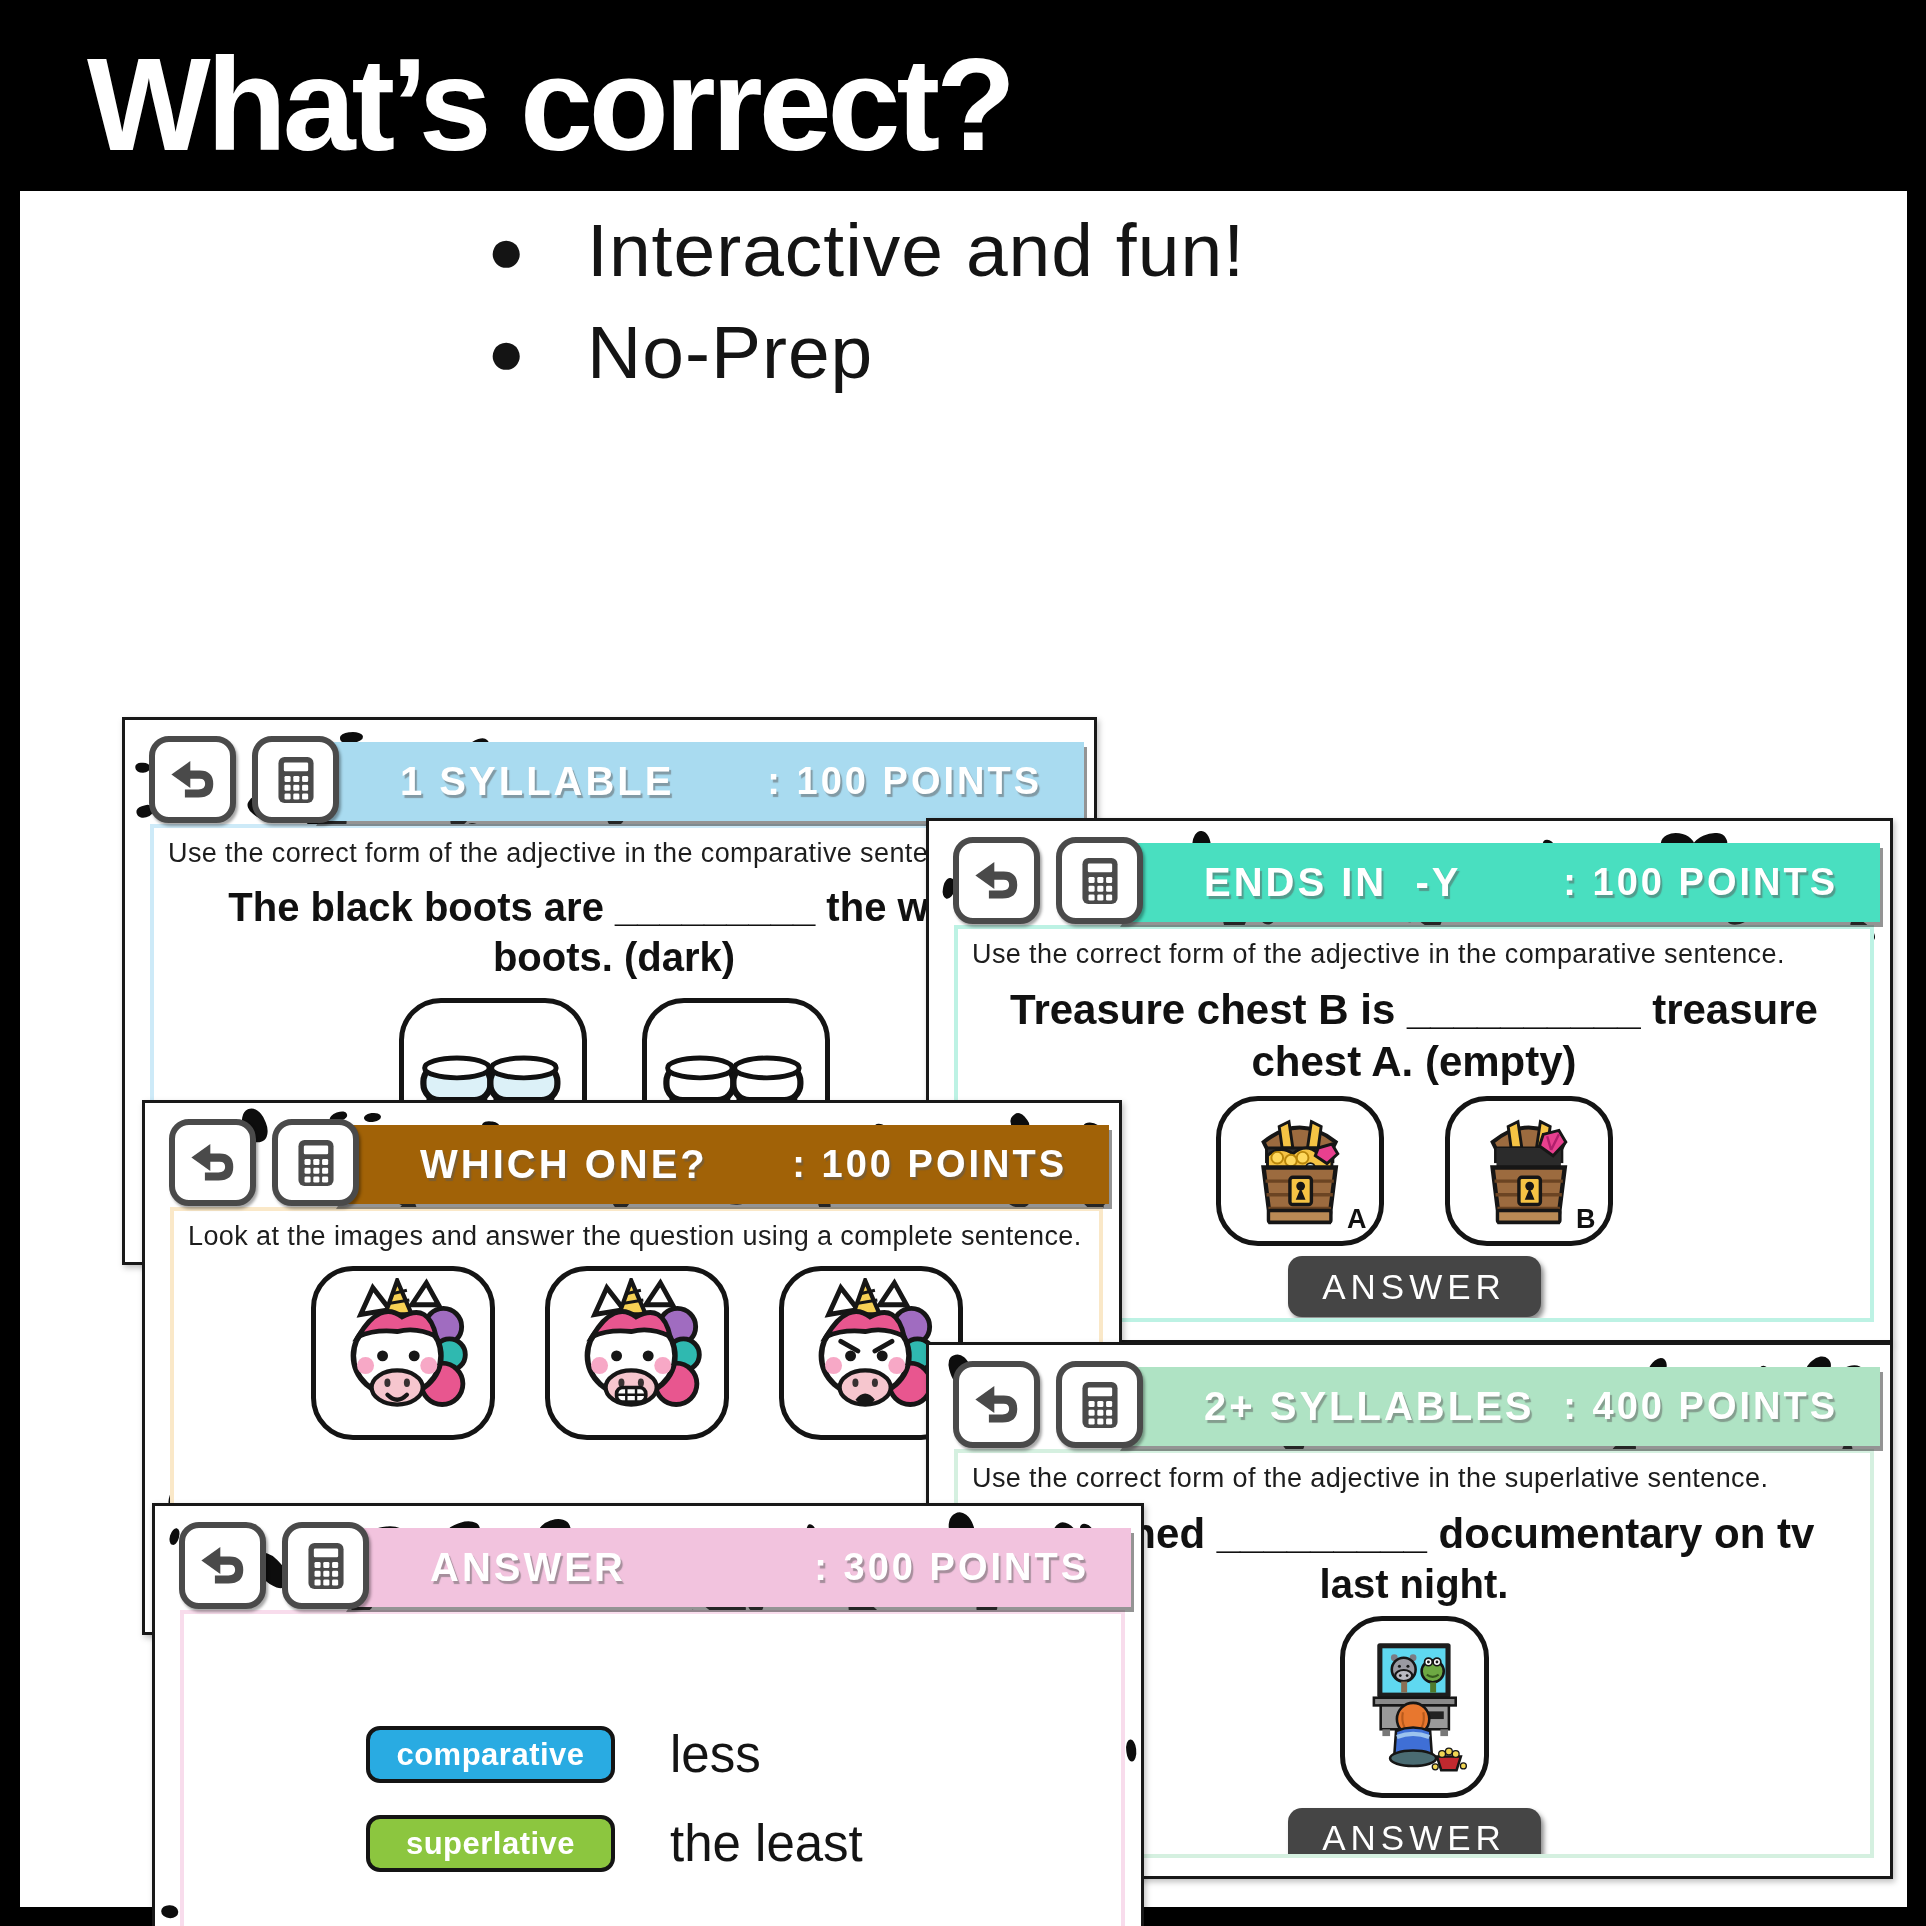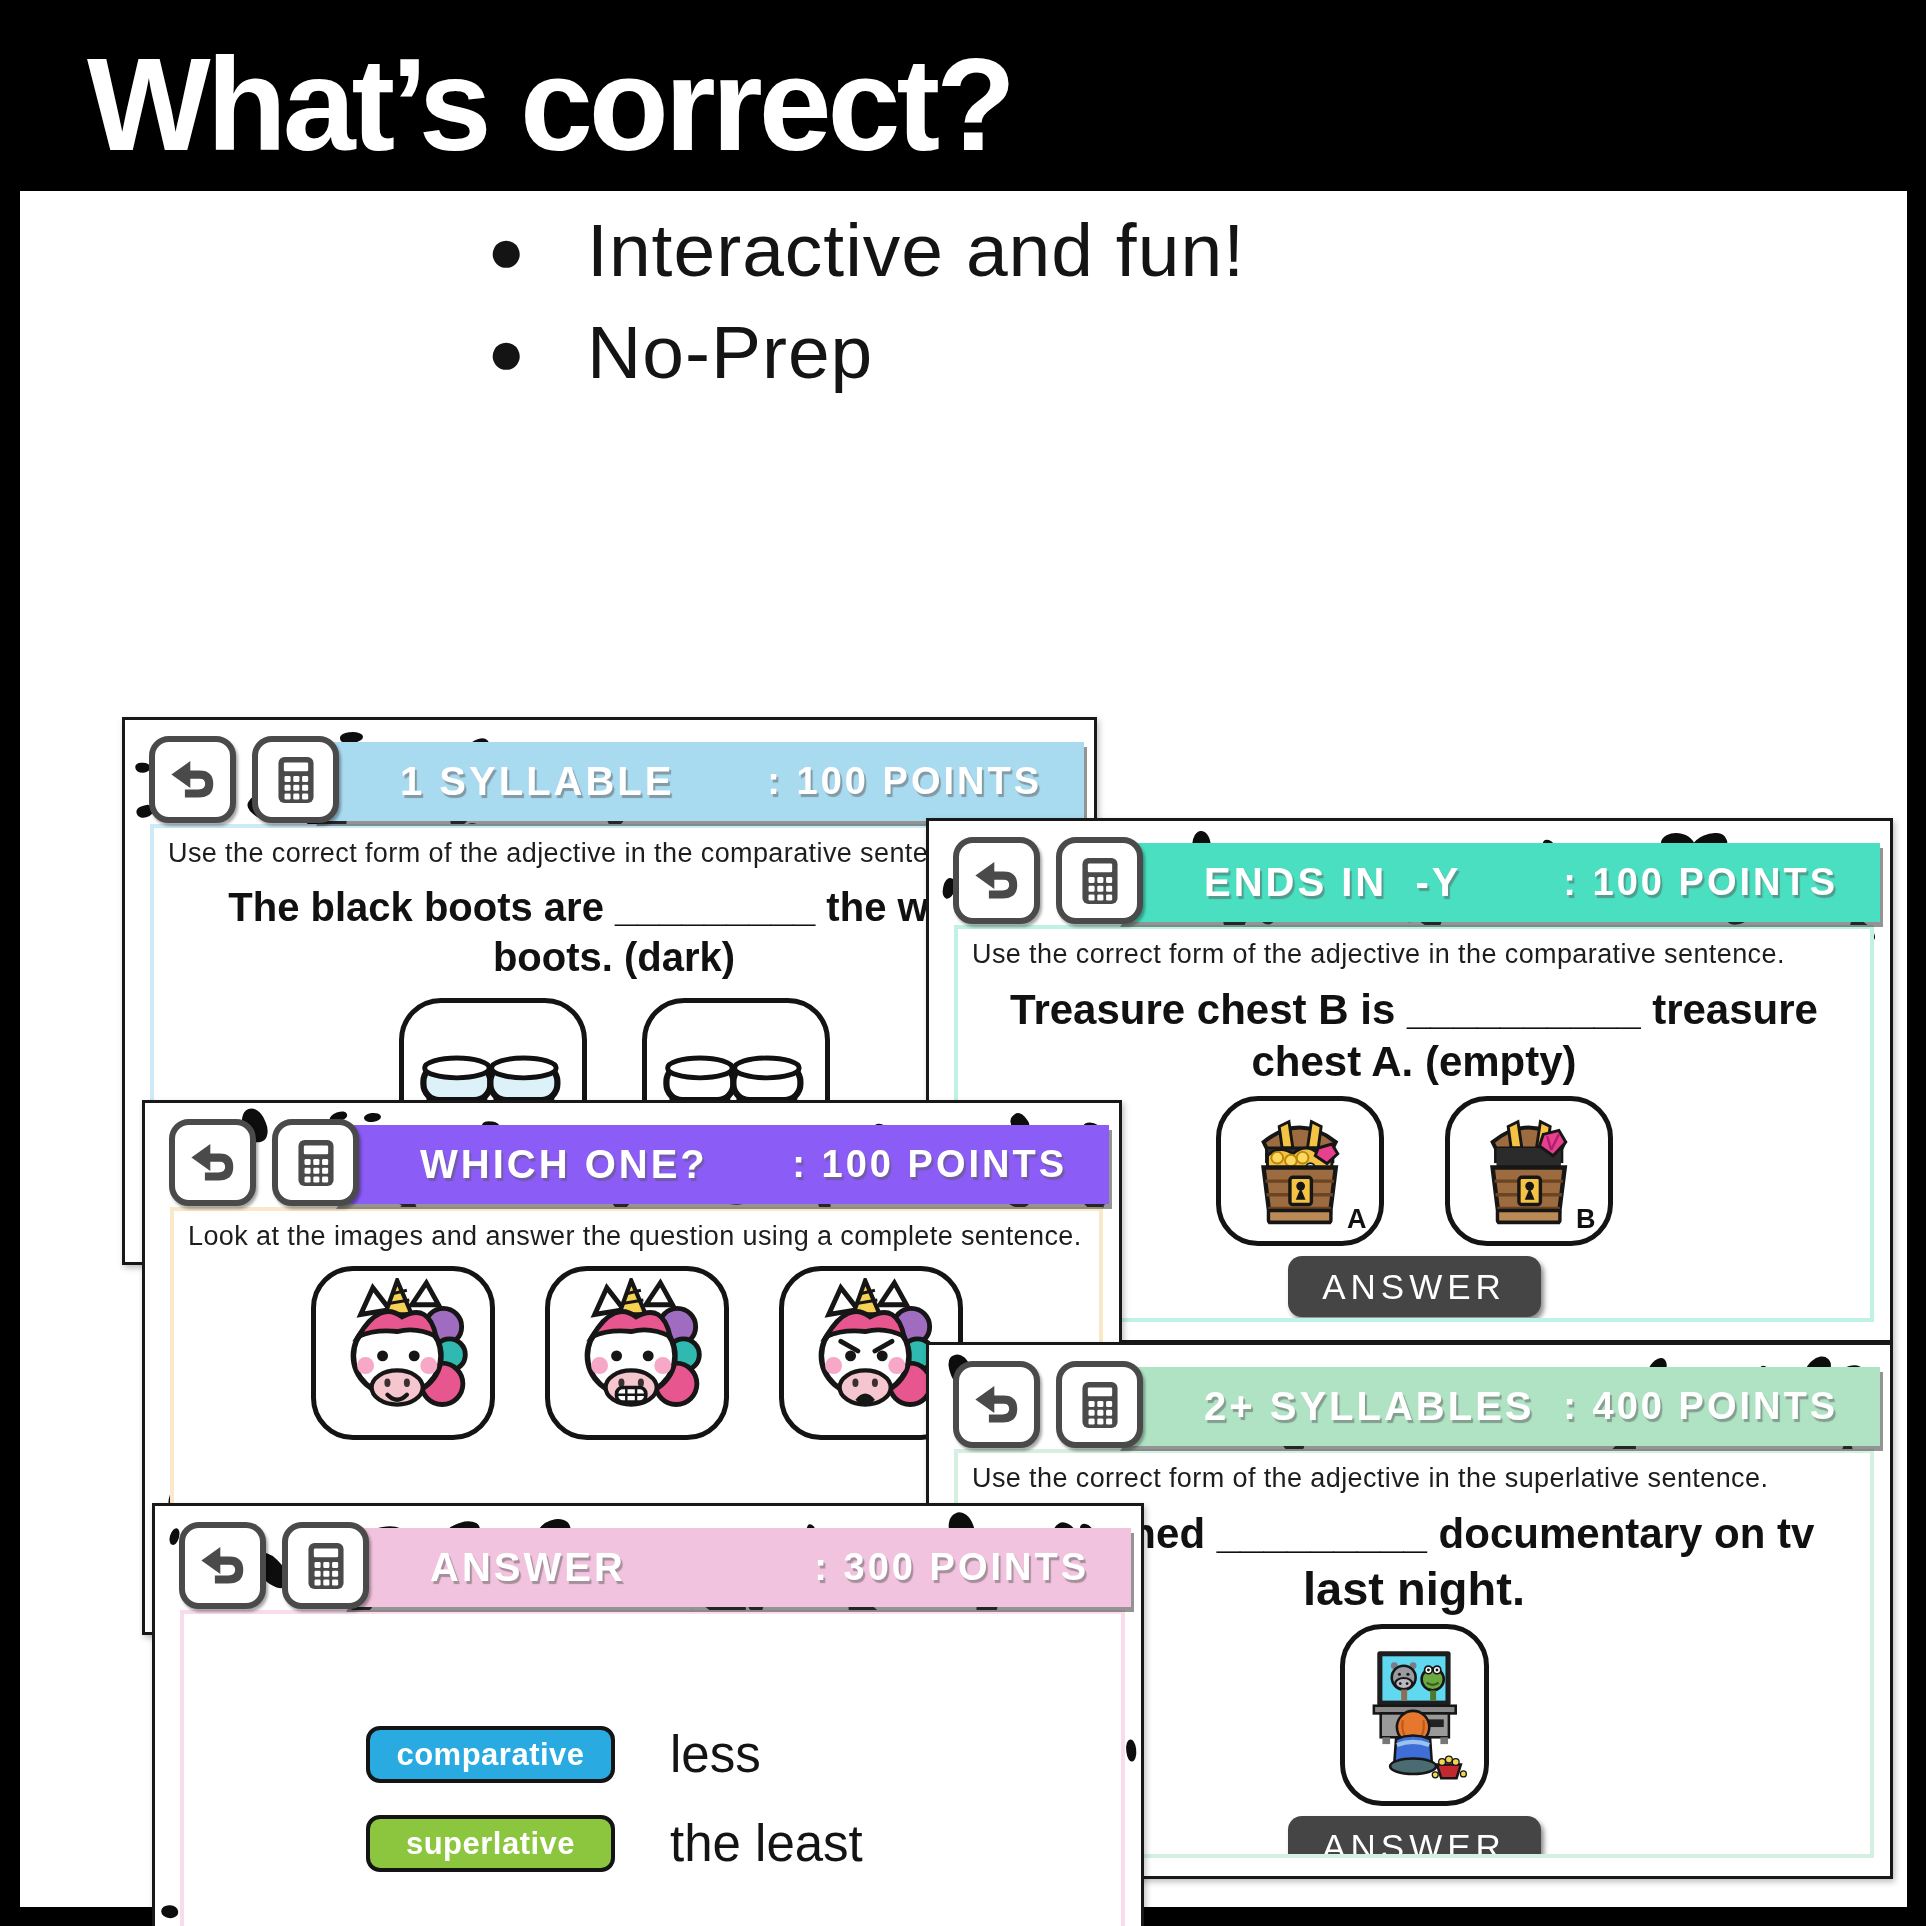--- a/index.html
+++ b/index.html
@@ -382,21 +382,21 @@
                 <rect x="23" y="60" width="9" height="9" rx="2"></rect>
                 <rect x="36" y="60" width="9" height="9" rx="2"></rect>
                 <rect x="49" y="60" width="9" height="9" rx="2"></rect>
               </g>
             </svg>
           </div>
           <div class="banner">
             <svg class="chev" viewBox="0 0 44 72">
               <polyline points="8,6 34,36 8,66" fill="none" stroke="#2b2b2b" stroke-width="7"></polyline>
             </svg>
-            <div class="banner-bg" style="background:#8b5cf6">
+            <div class="banner-bg" style="background:#a16207">
               <span class="cat">WHICH ONE?</span>
               <span class="pts">: 100 POINTS</span>
             </div>
           </div>
           <div class="content" style="border-color:#FAE8C8">
             <p class="instr">Look at the images and answer the question using a complete sentence.</p>
             <div class="tiles" style="margin-top:14px;gap:50px">
               <figure class="tile" style="width:184px;height:174px;align-items:center">
                 <svg viewBox="0 0 124 124" xmlns="http://www.w3.org/2000/svg">
                   <circle cx="96" cy="40" r="15" fill="#A06CC0" stroke="#161616" stroke-width="4"></circle>
@@ -543,21 +543,21 @@
             </svg>
             <div class="banner-bg" style="background:#AFE3C4">
               <span class="cat">2+ SYLLABLES</span>
               <span class="pts">: 400 POINTS</span>
             </div>
           </div>
           <div class="content" style="border-color:#D5F0E0">
             <p class="instr">Use the correct form of the adjective in the superlative sentence.</p>
             <div class="question">
               <div class="qline" style="font-size:42px">I watched _________ documentary on tv</div>
-              <div class="qline" style="font-size:47px">last night.</div>
+              <div class="qline" style="font-size:40px">last night.</div>
             </div>
             <div class="tiles" style="margin-top:6px;gap:0px">
               <figure class="tile" style="width:149px;height:182px;align-items:center">
                 <svg viewBox="0 0 150 160" xmlns="http://www.w3.org/2000/svg">
                   <rect x="32" y="5" width="86" height="64" rx="3" fill="#1e1e1e"></rect>
                   <rect x="38" y="11" width="74" height="52" fill="#5FD8F0"></rect>
                   <circle cx="52" cy="22" r="4" fill="#7c7c85"></circle>
                   <circle cx="74" cy="22" r="4" fill="#7c7c85"></circle>
                   <circle cx="63" cy="36" r="14" fill="#9a9aa2" stroke="#161616" stroke-width="3"></circle>
                   <ellipse cx="63" cy="43" rx="10" ry="6.5" fill="#b9b9c1" stroke="#161616" stroke-width="2.5"></ellipse>

